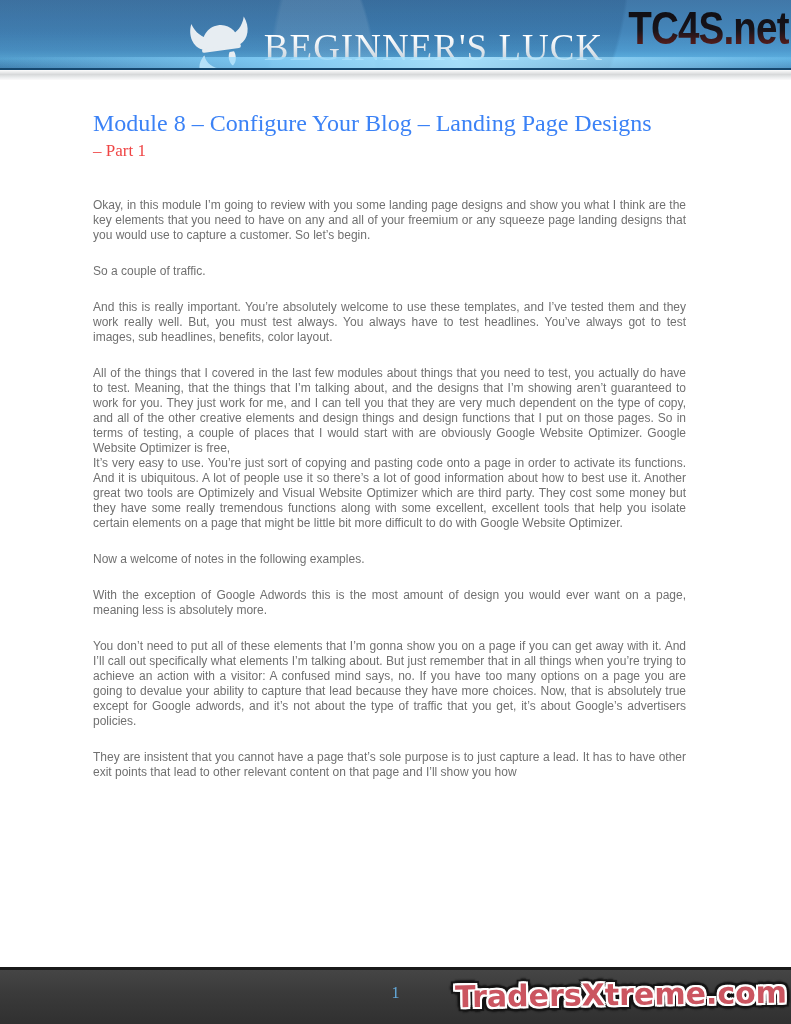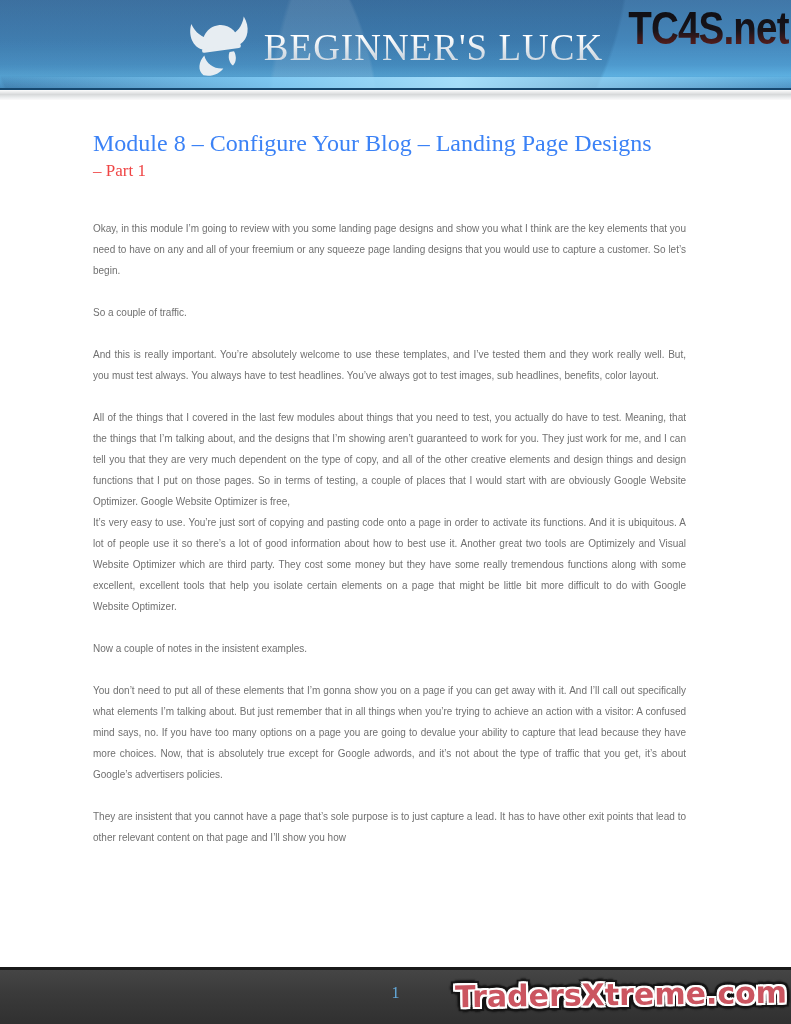--- a/index.html
+++ b/index.html
@@ -4,21 +4,21 @@
 <style>
   html,body{margin:0;padding:0;background:#e9e9e9;}
   .page{
     position:relative;width:791px;height:1024px;margin:0 auto;
     background:#ffffff;overflow:hidden;
     font-family:"Liberation Sans",sans-serif;
   }
 
   
   .banner{
-    position:relative;height:90px;
+    position:relative;height:70px;
     background:
       radial-gradient(circle 300px at 10% 140%, rgba(255,255,255,0.10) 0 99%, transparent 100%),
       radial-gradient(circle 330px at 38% -60%, rgba(15,55,100,0.16) 0 99%, transparent 100%),
       radial-gradient(circle 430px at 88% 150%, rgba(255,255,255,0.10) 0 99%, transparent 100%),
       linear-gradient(180deg,#2b689e 0%,#2f78b2 45%,#3a8ec8 72%,#4aa6dc 84%,#2e77ae 100%);
     overflow:hidden;
     text-decoration:underline;
   }
   .banner::after{
     content:"";position:absolute;left:0;right:0;bottom:2px;height:11px;
@@ -59,21 +59,21 @@
     font-family:"Liberation Serif",serif;font-weight:normal;
     font-size:24px;line-height:30px;color:#3b82f6;white-space:nowrap;
   }
   .subtitle{
     margin:2px 0 36px 0;
     font-family:"Liberation Serif",serif;font-weight:normal;
     font-size:17px;line-height:22px;color:#ef4444;
   }
   .body p{
     margin:0 12px 21px 0;
-    font-size:10px;line-height:21px;color:#707070;
+    font-size:12px;line-height:15px;color:#707070;
     text-align:justify;
   }
   .body p.p4{margin-bottom:0;}
   .obscured-line{
     position:relative;height:21px;margin:0 0 21px 0;
     font-size:14px;line-height:21px;color:#707070;
   }
   .obscured-line .frag-right{position:absolute;left:468px;top:0;}
 
   
@@ -141,21 +141,22 @@
     <div class="subtitle">– Part 1</div>
 
     <div class="body">
       <p>Okay, in this module I’m going to review with you some landing page designs and show you what I think are the key elements that you need to have on any and all of your freemium or any squeeze page landing designs that you would use to capture a customer. So let’s begin.</p>
       <p>So a couple of traffic.</p>
       <p>And this is really important. You’re absolutely welcome to use these templates, and I’ve tested them and they work really well. But, you must test always. You always have to test headlines. You’ve always got to test images, sub headlines, benefits, color layout.</p>
       <p class="p4">All of the things that I covered in the last few modules about things that you need to test, you actually do have to test. Meaning, that the things that I’m talking about, and the designs that I’m showing aren’t guaranteed to work for you. They just work for me, and I can tell you that they are very much dependent on the type of copy, and all of the other creative elements and design things and design functions that I put on those pages. So in terms of testing, a couple of places that I would start with are obviously Google Website Optimizer. Google Website Optimizer is free,</p>
 
 
       <p>It’s very easy to use. You’re just sort of copying and pasting code onto a page in order to activate its functions. And it is ubiquitous. A lot of people use it so there’s a lot of good information about how to best use it. Another great two tools are Optimizely and Visual Website Optimizer which are third party. They cost some money but they have some really tremendous functions along with some excellent, excellent tools that help you isolate certain elements on a page that might be little bit more difficult to do with Google Website Optimizer.</p>
-      <p>Now a couple of notes in the insistent examples.</p>
+      <p>Now a welcome of notes in the following examples.</p>
+      <p>With the exception of Google Adwords this is the most amount of design you would ever want on a page, meaning less is absolutely more.</p>
       <p>You don’t need to put all of these elements that I’m gonna show you on a page if you can get away with it. And I’ll call out specifically what elements I’m talking about. But just remember that in all things when you’re trying to achieve an action with a visitor: A confused mind says, no. If you have too many options on a page you are going to devalue your ability to capture that lead because they have more choices. Now, that is absolutely true except for Google adwords, and it’s not about the type of traffic that you get, it’s about Google’s advertisers policies.</p>
       <p>They are insistent that you cannot have a page that’s sole purpose is to just capture a lead. It has to have other exit points that lead to other relevant content on that page and I’ll show you how</p>
     </div>
   </div>
 
   <div class="footer">
     <div class="page-num">1</div>
     <div class="txtreme">TradersXtreme.com</div>
   </div>
 

